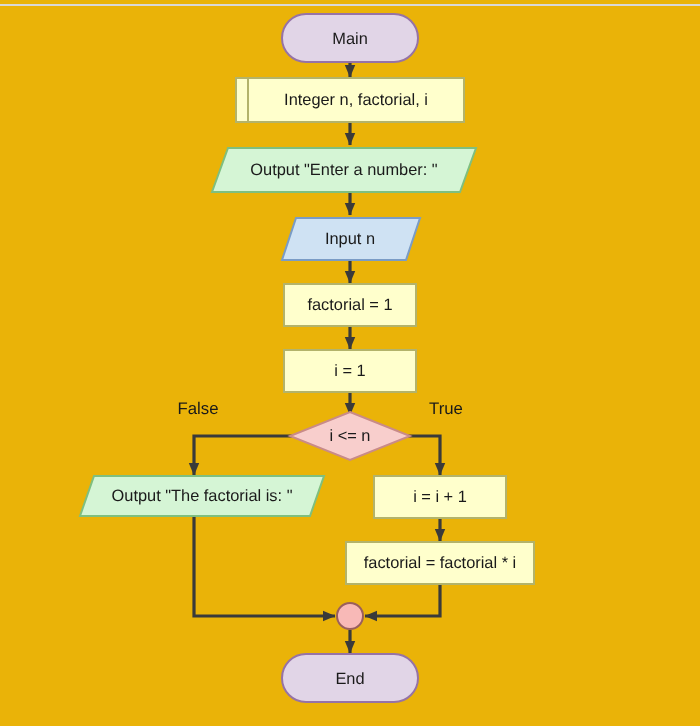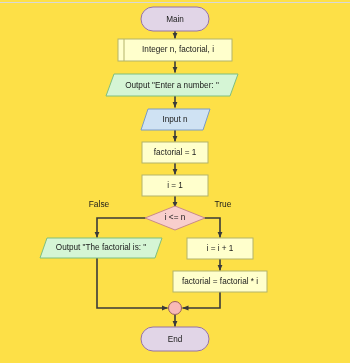--- a/index.html
+++ b/index.html
@@ -11,21 +11,21 @@
   body {
     width: 350px;
     height: 363px;
     overflow: hidden;
     font-family: "Liberation Sans", sans-serif;
   }
   #canvas {
     position: relative;
     width: 350px;
     height: 363px;
-    background: #fde047;
+    background: #eab308;
   }
   #top-rule {
     position: absolute;
     left: 0;
     top: 2px;
     width: 350px;
     height: 1px;
     background: #d8d8d8;
   }
   svg#flow {

